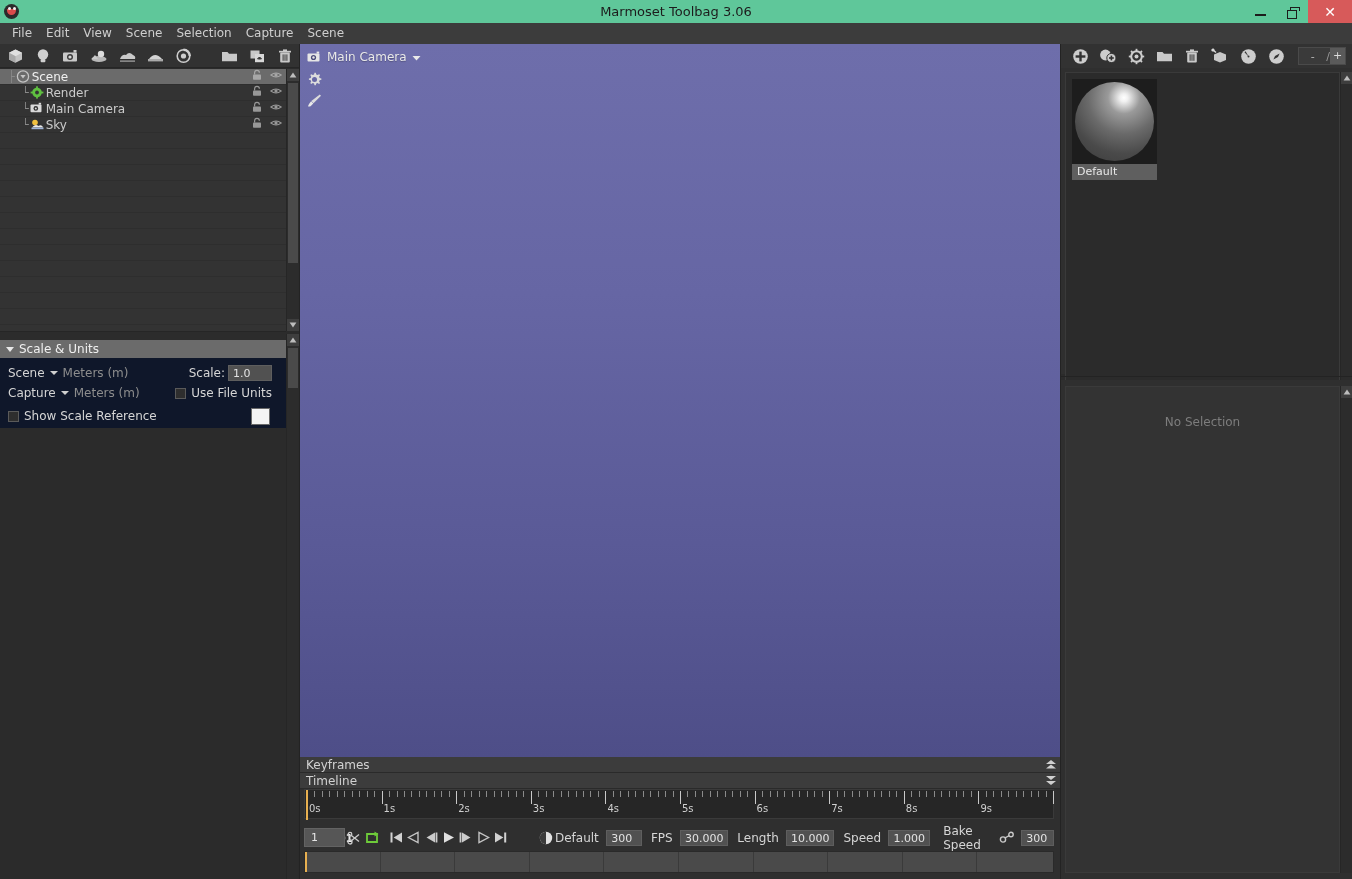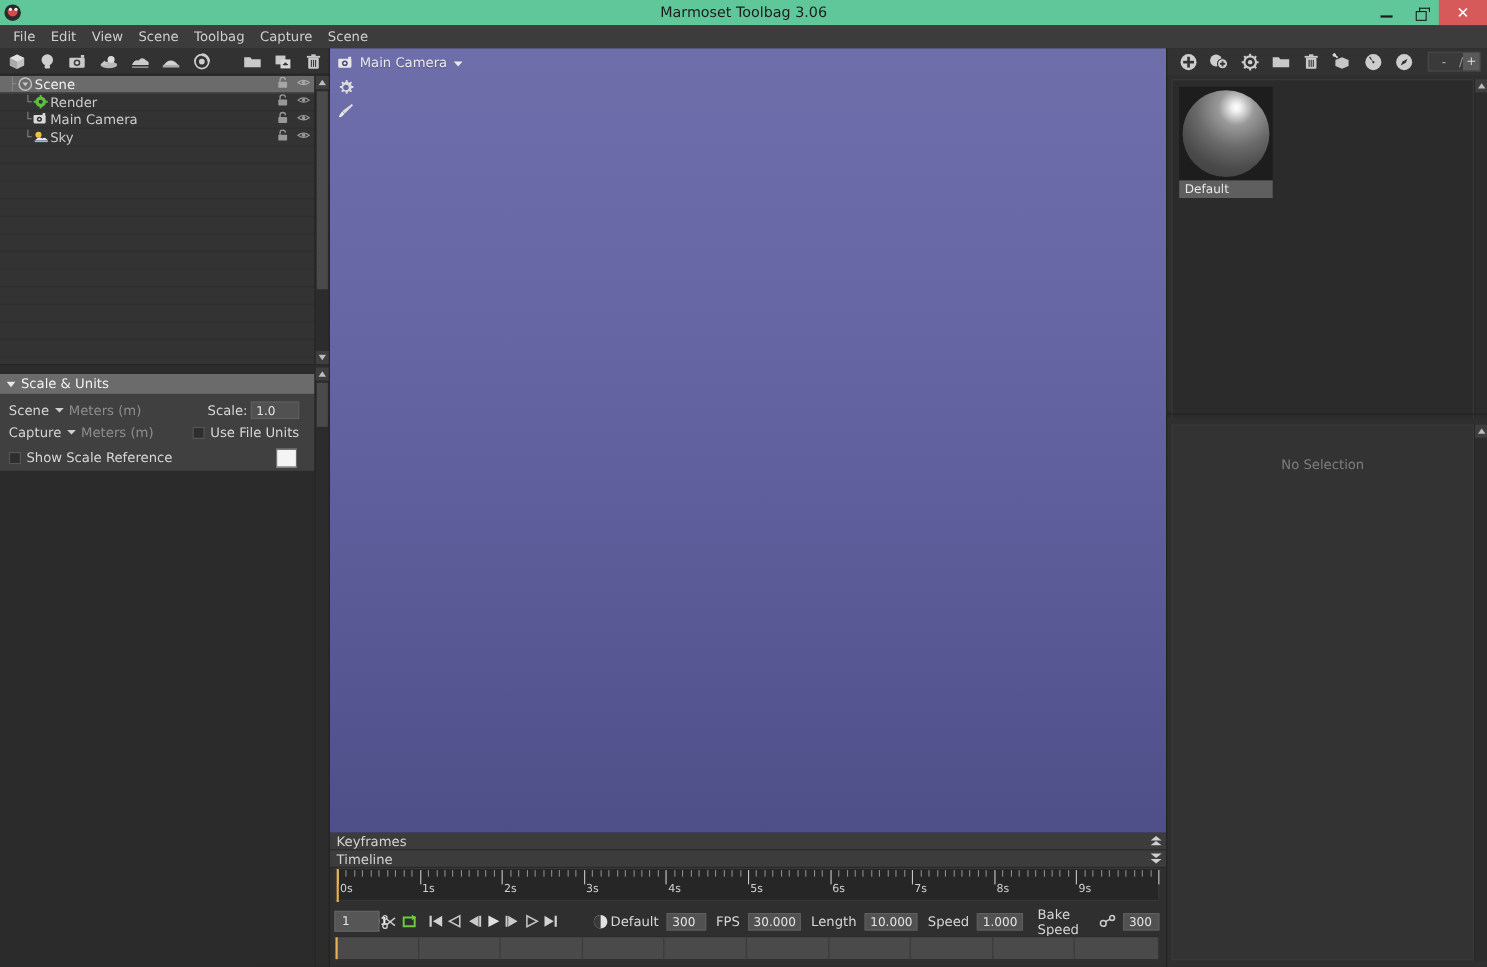--- a/index.html
+++ b/index.html
@@ -105,21 +105,21 @@
     display: flex; align-items: center; justify-content: center;
   }
   .sc-thumb { position: absolute; left: 1px; width: 10px; background: #4a4a4a; }
   .scroll-h {
     position: absolute; height: 11px; background: #2c2c2c; border-top: 1px solid #262626;
   }
 
   
   .panel-sc {
     position: absolute; left: 0; top: 340px; width: 286px; height: 88px;
-    background: #404040;
+    background: #0f172a;
   }
   .panel-head {
     height: 18px; line-height: 18px; background: #6b6b6b; color: #f0f0f0;
     padding-left: 6px; font-size: 12px; display: flex; align-items: center; gap: 5px;
   }
   .tri-down {
     width: 0; height: 0; border-left: 4.5px solid transparent; border-right: 4.5px solid transparent;
     border-top: 5px solid #e8e8e8;
   }
   .panel-body { padding: 5px 8px 0 8px; position: relative; }
@@ -274,21 +274,21 @@
       <div class="win-btn close">✕</div>
     </div>
   </div>
 
   <div class="menubar-fill"></div>
   <div class="menubar">
     <div class="menu-item">File</div>
     <div class="menu-item">Edit</div>
     <div class="menu-item">View</div>
     <div class="menu-item">Scene</div>
-    <div class="menu-item">Toolbag</div>
+    <div class="menu-item">Selection</div>
     <div class="menu-item">Capture</div>
     <div class="menu-item">Scene</div>
   </div>
 
   <div class="lefttoolbar">
     <div class="tbtn" style="left:4px">
       <svg width="17" height="16" viewBox="0 0 17 16">
           <polygon points="8.5,1.5 15,4.8 15,11.5 8.5,14.8 2,11.5 2,4.8" fill="#c3c3c3"></polygon>
           <polygon points="8.5,1.5 15,4.8 8.5,8.2 2,4.8" fill="#e0e0e0"></polygon>
           <polygon points="2,4.8 8.5,8.2 8.5,14.8 2,11.5" fill="#a8a8a8"></polygon>

